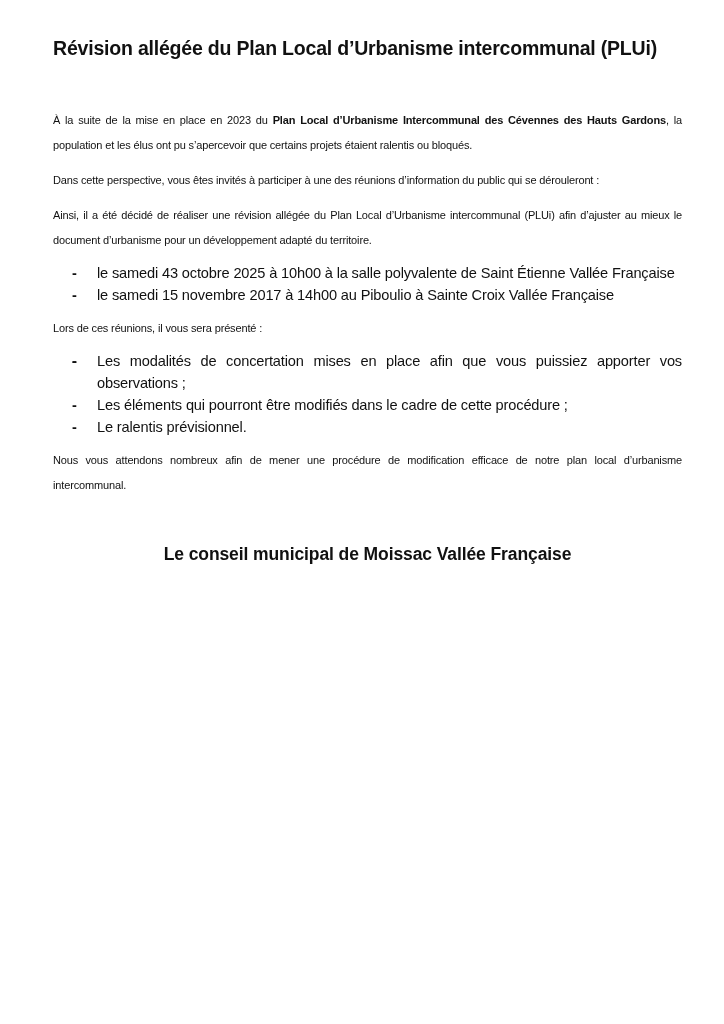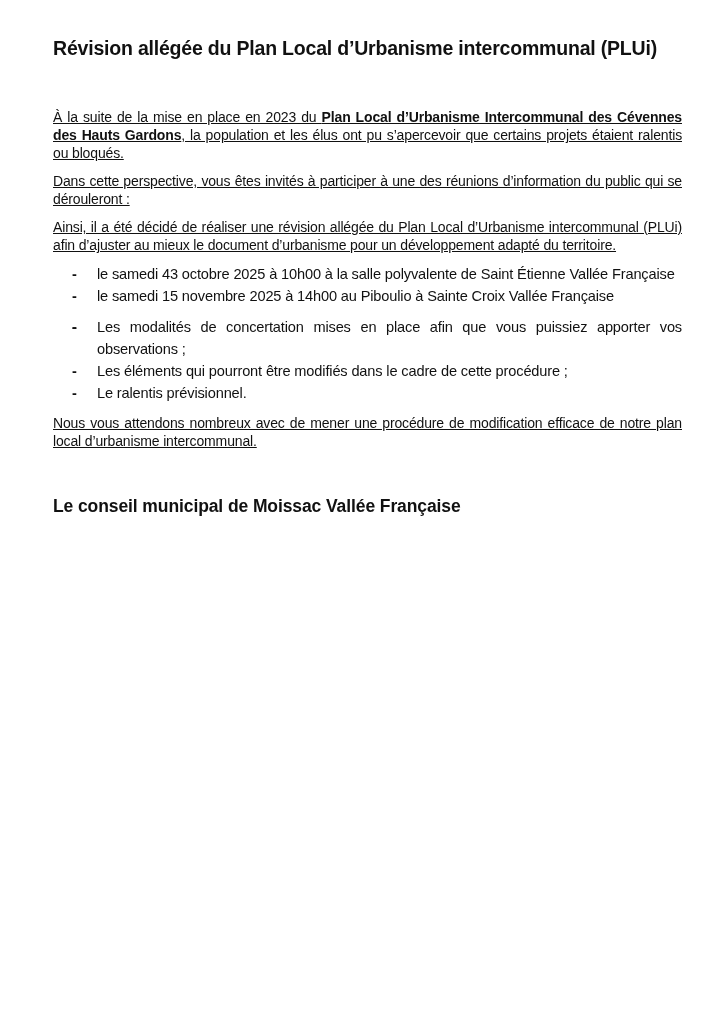--- a/index.html
+++ b/index.html
@@ -23,26 +23,25 @@
     }
     .title {
       font-family: "Liberation Sans", sans-serif;
       font-weight: bold;
       font-size: 19.5px;
       line-height: 31px;
       margin: 0;
       letter-spacing: -0.2px;
     }
     .para {
-      font-size: 14px;
-      line-height: 18px;
+      font-size: 11px;
+      line-height: 25px;
       margin: 0;
       text-align: justify;
       letter-spacing: -0.15px;
-      text-decoration: underline;
     }
     .p1 { margin-top: 44px; }
     .gap { margin-top: 10px; }
     .para b { font-weight: bold; }
     ul.dash {
       list-style: none;
       margin: 9px 0 0 0;
       padding: 0;
     }
     ul.dash li {
@@ -59,20 +58,21 @@
       top: 0;
       font-weight: bold;
     }
     .signature {
       font-weight: bold;
       font-size: 17.5px;
       line-height: 26px;
       margin: 0;
       margin-top: 43px;
       letter-spacing: -0.1px;
+      text-align: center;
     }
   </style>
 </head>
 <body>
 
 <div class="page">
   <h1 class="title">Révision allégée du Plan Local d’Urbanisme intercommunal (PLUi)</h1>
 
   <p class="para p1"><span>À la suite de la mise en place en 2023 du </span><b>Plan Local d’Urbanisme Intercommunal des Cévennes des Hauts Gardons</b><span>, la population et les élus ont pu s’apercevoir que certains projets étaient ralentis ou bloqués.</span></p>
 
@@ -80,40 +80,41 @@
 
   <p class="para gap">Ainsi, il a été décidé de réaliser une révision allégée du Plan Local d’Urbanisme intercommunal (PLUi) afin d’ajuster au mieux le document d’urbanisme pour un développement adapté du territoire.</p>
 
   <ul class="dash">
     <li>
       <span class="bullet">-</span>
       <span>le samedi 43 octobre 2025 à 10h00 à la salle polyvalente de Saint Étienne Vallée Française</span>
     </li>
     <li>
       <span class="bullet">-</span>
-      <span>le samedi 15 novembre 2025 à 14h00 au Piboulio à Sainte Croix Vallée Française</span>
+      <span>le samedi 15 novembre 2017 à 14h00 au Piboulio à Sainte Croix Vallée Française</span>
     </li>
   </ul>
 
+  <p class="para gap">Lors de ces réunions, il vous sera présenté :</p>
 
   <ul class="dash">
     <li>
       <span class="bullet">-</span>
     </li>
     <li>
       <span class="bullet">-</span>
       <span>Les modalités de concertation mises en place afin que vous puissiez apporter vos observations ;</span>
     </li>
     <li>
       <span class="bullet">-</span>
       <span>Les éléments qui pourront être modifiés dans le cadre de cette procédure ;</span>
     </li>
     <li>
       <span class="bullet">-</span>
       <span>Le ralentis prévisionnel.</span>
     </li>
   </ul>
 
 
-  <p class="para gap">Nous vous attendons nombreux avec de mener une procédure de modification efficace de notre plan local d’urbanisme intercommunal.</p>
+  <p class="para gap">Nous vous attendons nombreux afin de mener une procédure de modification efficace de notre plan local d’urbanisme intercommunal.</p>
 
   <p class="signature">Le conseil municipal de Moissac Vallée Française</p>
 </div>
 
 </body></html>

